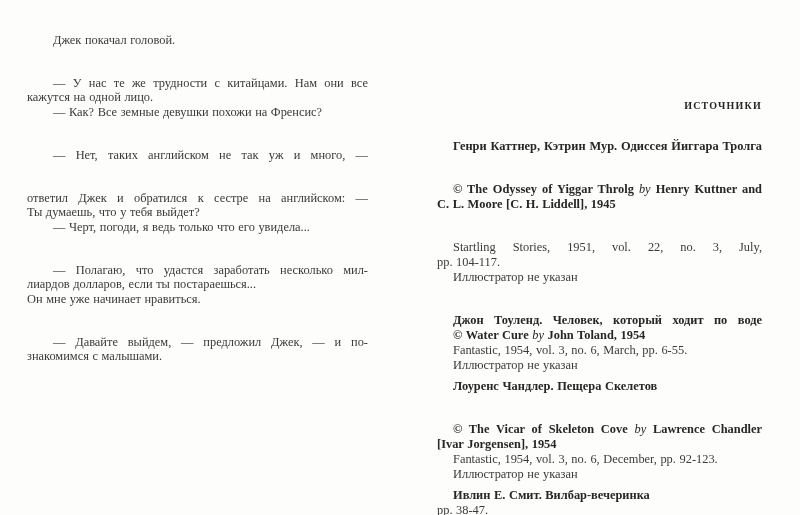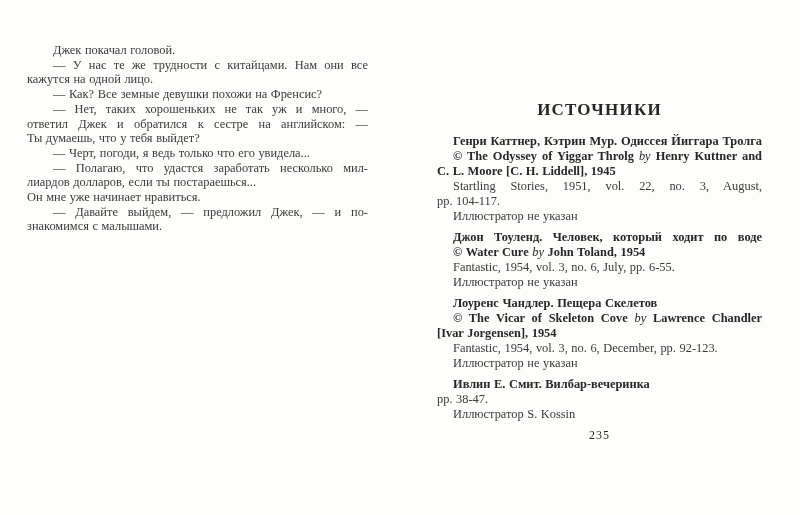--- a/index.html
+++ b/index.html
@@ -12,62 +12,63 @@
     width: 800px;
     height: 515px;
     background: var(--page-bg, #fdfdfc);
     font-family: "Liberation Serif", "DejaVu Serif", serif;
     color: var(--text-color, #3a3a3a);
     overflow: hidden;
   }
   .left-page {
     position: absolute;
     left: 27px;
-    top: 43px;
+    top: 33px;
     width: 341px;
   }
   .right-page {
     position: absolute;
     left: 437px;
     top: 100px;
     width: 325px;
   }
   .line {
     font-size: 12.4px;
     line-height: 14.7px;
     word-spacing: 0.5px;
     white-space: normal;
   }
   .right-page .line {
     line-height: 15px;
   }
   .line.just {
     text-align: justify;
     text-align-last: justify;
+    margin-top: 28px;
   }
   .left-page .line.indent {
     text-indent: 26px;
   }
   .right-page .line.indent {
     text-indent: 16px;
   }
   .line.bold {
     font-weight: bold;
     color: var(--bold-color, #262626);
   }
   .line.italic {
   }
   i.by {
     font-weight: normal;
   }
   .sources-heading {
     font-weight: bold;
-    font-size: 17px;
+    font-size: 10px;
     letter-spacing: 1.2px;
-    text-align: center;
+    text-align: right;
     color: var(--bold-color, #262626);
     margin: 0 0 14px 0;
   }
   .entry {
     margin: 0 0 6px 0;
   }
   .page-number {
     margin-top: 4px;
     text-align: center;
     font-size: 12px;
@@ -78,46 +79,46 @@
 </head>
 <body>
 
 <div class="canvas" style="--page-bg: #fdfdfc; --text-color: #3a3a3a; --bold-color: #262626;">
 
   <div class="left-page">
       <div class="line indent">Джек покачал головой.</div>
       <div class="line indent just">— У нас те же трудности с китайцами. Нам они все</div>
       <div class="line">кажутся на одной лицо.</div>
       <div class="line indent">— Как? Все земные девушки похожи на Френсис?</div>
-      <div class="line indent just">— Нет, таких хорошеньких не так уж и много, —</div>
+      <div class="line indent just">— Нет, таких английском не так уж и много, —</div>
       <div class="line just">ответил Джек и обратился к сестре на английском: —</div>
       <div class="line">Ты думаешь, что у тебя выйдет?</div>
       <div class="line indent">— Черт, погоди, я ведь только что его увидела...</div>
       <div class="line indent just">— Полагаю, что удастся заработать несколько мил-</div>
       <div class="line">лиардов долларов, если ты постараешься...</div>
       <div class="line">Он мне уже начинает нравиться.</div>
       <div class="line indent just">— Давайте выйдем, — предложил Джек, — и по-</div>
       <div class="line">знакомимся с малышами.</div>
     </div>
 
   <div class="right-page">
     <div class="sources-heading">ИСТОЧНИКИ</div>
     <div>
         <div class="entry">
           <div class="line bold indent just">Генри Каттнер, Кэтрин Мур. Одиссея Йиггара Тролга</div>
           <div class="line bold indent just">© The Odyssey of Yiggar Throlg <i class="by">by</i> Henry Kuttner and</div>
           <div class="line bold">C. L. Moore [C. H. Liddell], 1945</div>
-          <div class="line indent just">Startling Stories, 1951, vol. 22, no. 3, August,</div>
+          <div class="line indent just">Startling Stories, 1951, vol. 22, no. 3, July,</div>
           <div class="line">pp. 104-117.</div>
           <div class="line italic indent">Иллюстратор не указан</div>
         </div>
         <div class="entry">
           <div class="line bold indent just">Джон Тоуленд. Человек, который ходит по воде</div>
           <div class="line bold indent">© Water Cure <i class="by">by</i> John Toland, 1954</div>
-          <div class="line indent">Fantastic, 1954, vol. 3, no. 6, July, pp. 6-55.</div>
+          <div class="line indent">Fantastic, 1954, vol. 3, no. 6, March, pp. 6-55.</div>
           <div class="line italic indent">Иллюстратор не указан</div>
         </div>
         <div class="entry">
           <div class="line bold indent">Лоуренс Чандлер. Пещера Скелетов</div>
           <div class="line bold indent just">© The Vicar of Skeleton Cove <i class="by">by</i> Lawrence Chandler</div>
           <div class="line bold">[Ivar Jorgensen], 1954</div>
           <div class="line indent">Fantastic, 1954, vol. 3, no. 6, December, pp. 92-123.</div>
           <div class="line italic indent">Иллюстратор не указан</div>
         </div>
         <div class="entry">

